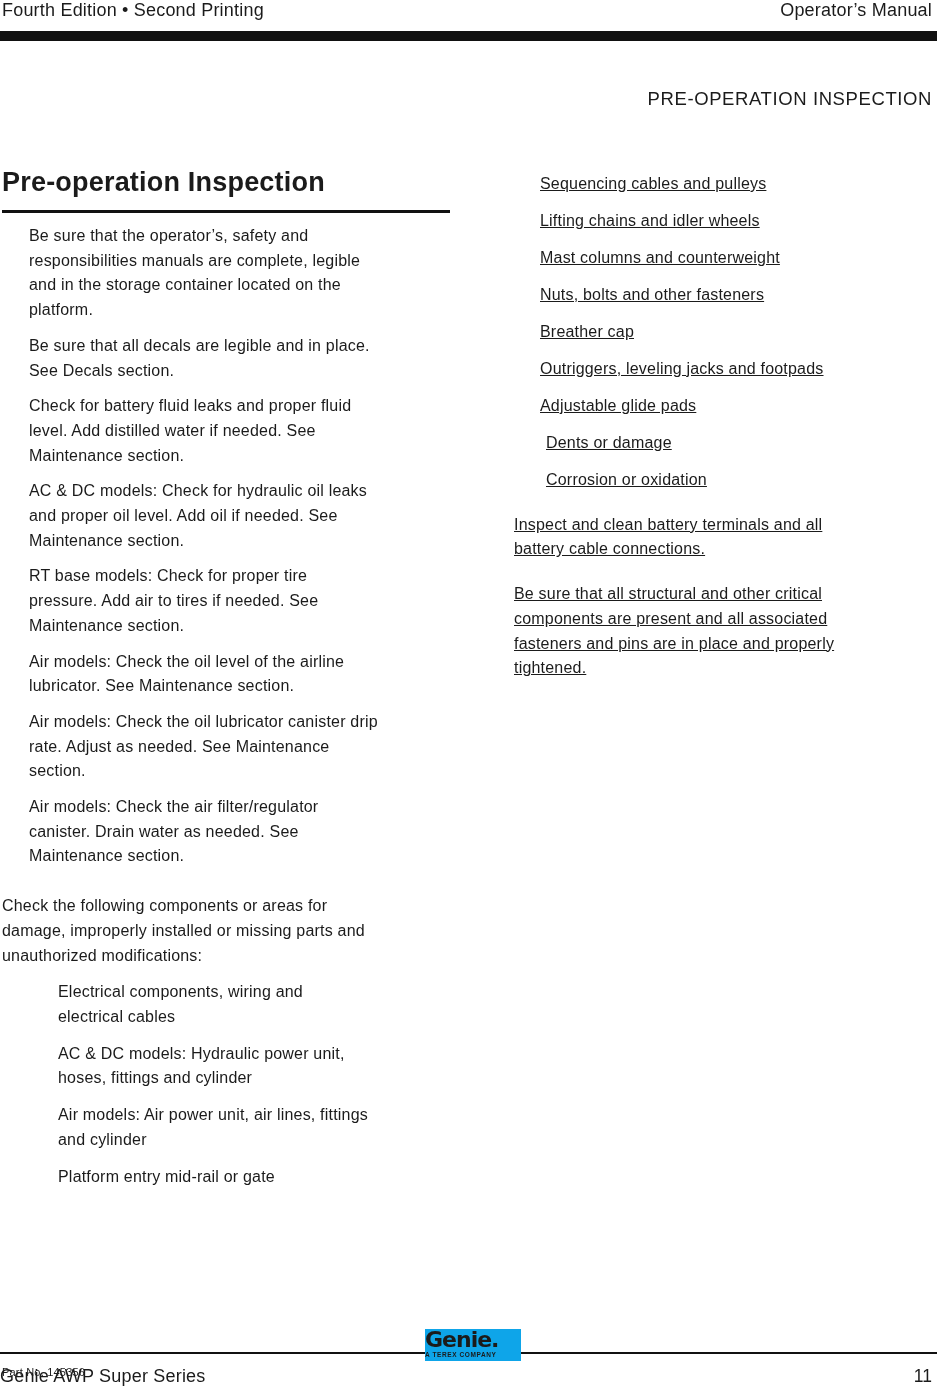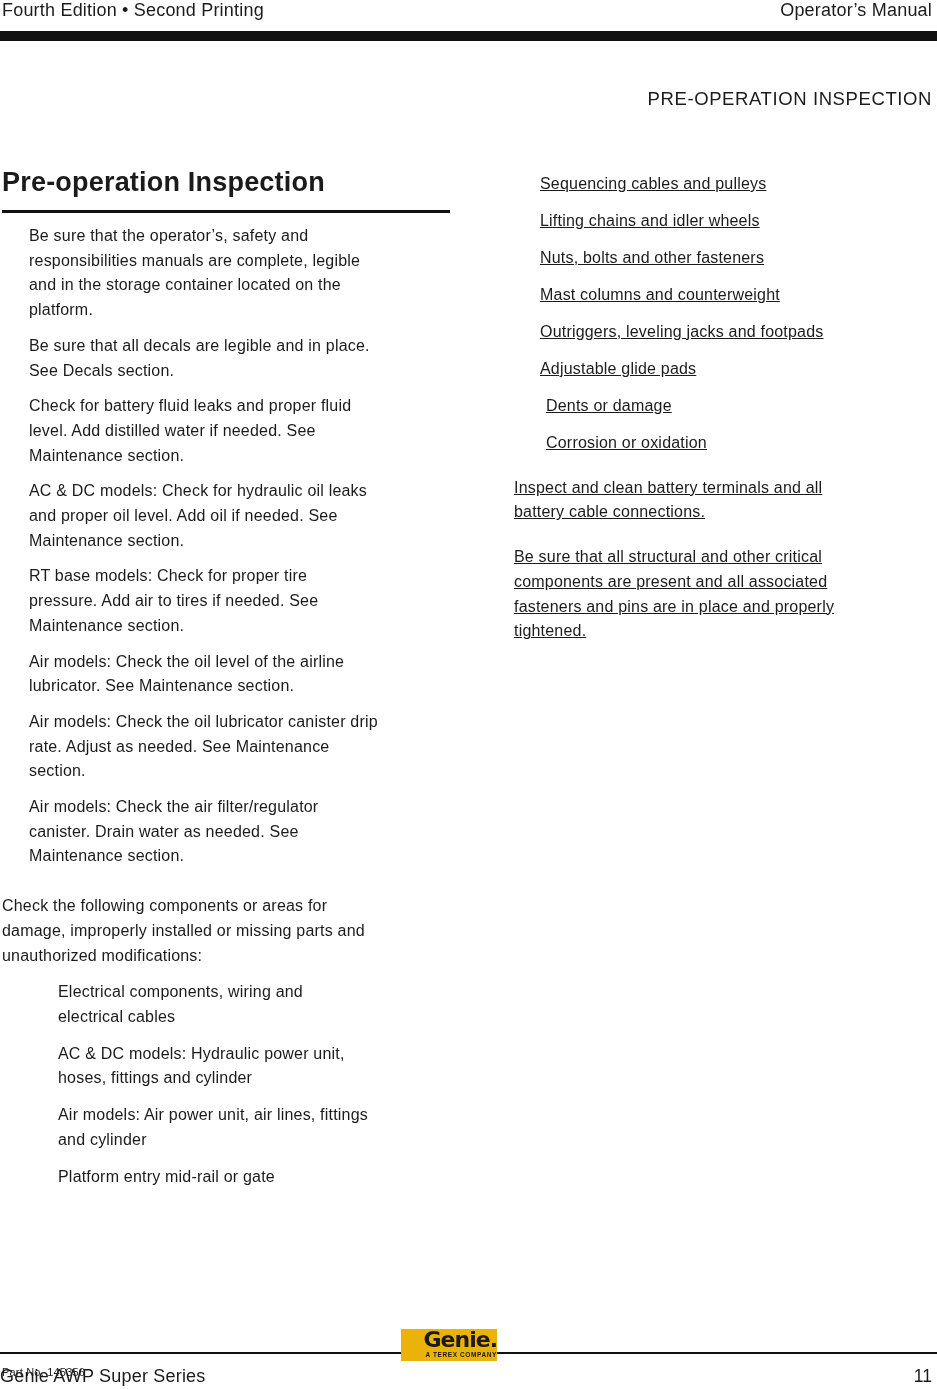--- a/index.html
+++ b/index.html
@@ -77,23 +77,23 @@
   .r-sub  { padding-left: 59px; margin-bottom: 12.3px; }
   .r-p    { padding-left: 27px; margin-bottom: 12.3px; white-space: pre-line; margin-top: 20px; }
 
   
   .footer-rule {
     position: absolute; left: 0; top: 1352px;
     width: 937px; height: 0;
     border-top: 2px solid #111;
   }
   .footer-logo {
-    position: absolute; left: 401px; top: 1329px;
-    width: 96px; text-align: right;
-    background: #eab308;
+    position: absolute; left: 425px; top: 1329px;
+    width: 96px; text-align: left;
+    background: #0ea5e9;
     padding-bottom: 2px;
   }
   .logo-text {
     font-family: "DejaVu Sans", sans-serif;
     font-weight: bold;
     font-size: 22px;
     line-height: 22px;
     letter-spacing: -1px;
   }
   .logo-tagline {
@@ -160,22 +160,23 @@
     <div class="check-item">AC &amp; DC models: Hydraulic power unit,
 hoses, fittings and cylinder</div>
     <div class="check-item">Air models: Air power unit, air lines, fittings
 and cylinder</div>
     <div class="check-item">Platform entry mid-rail or gate</div>
   </div>
 
   <div class="col col-right">
     <div class="r-item">Sequencing cables and pulleys</div>
     <div class="r-item">Lifting chains and idler wheels</div>
+    <div class="r-item">Mast columns and counterweight</div>
     <div class="r-item">Nuts, bolts and other fasteners</div>
-    <div class="r-item">Mast columns and counterweight</div>
+    <div class="r-item">Breather cap</div>
     <div class="r-item">Outriggers, leveling jacks and footpads</div>
     <div class="r-item">Adjustable glide pads</div>
     <div class="r-sub">Dents or damage</div>
     <div class="r-sub">Corrosion or oxidation</div>
     <div class="r-p">Inspect and clean battery terminals and all
 battery cable connections.</div>
     <div class="r-p">Be sure that all structural and other critical
 components are present and all associated
 fasteners and pins are in place and properly
 tightened.</div>

